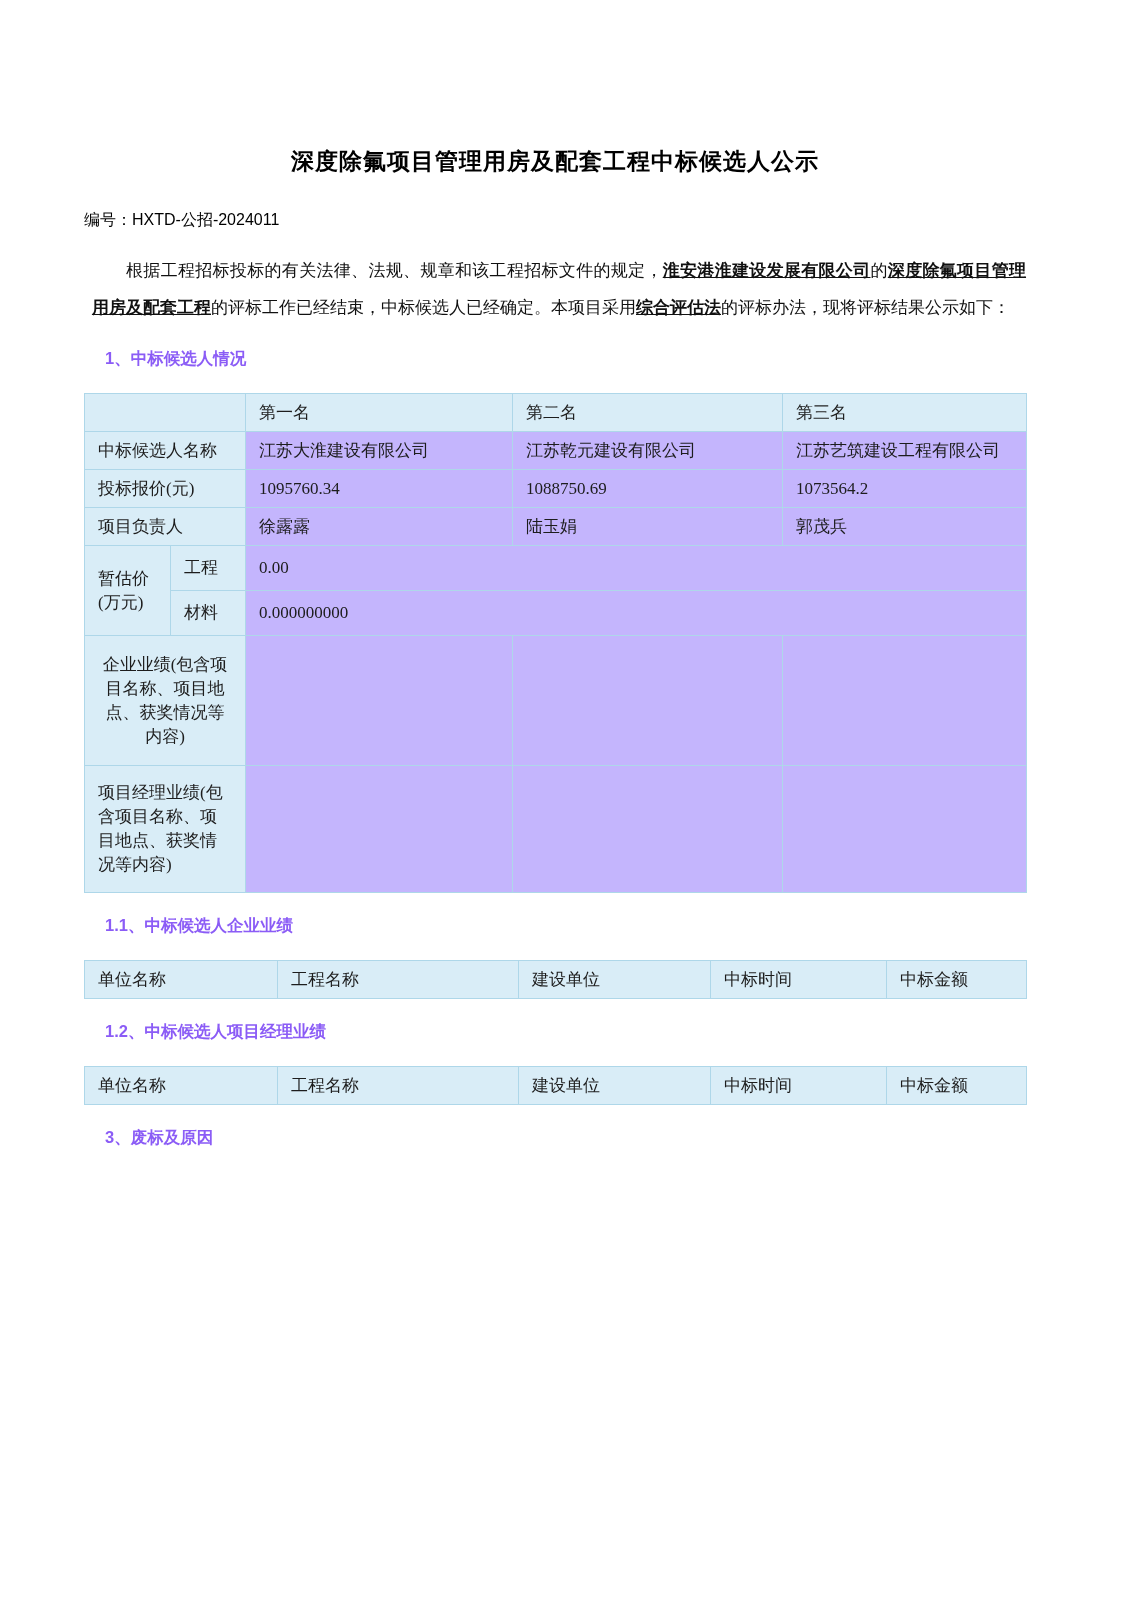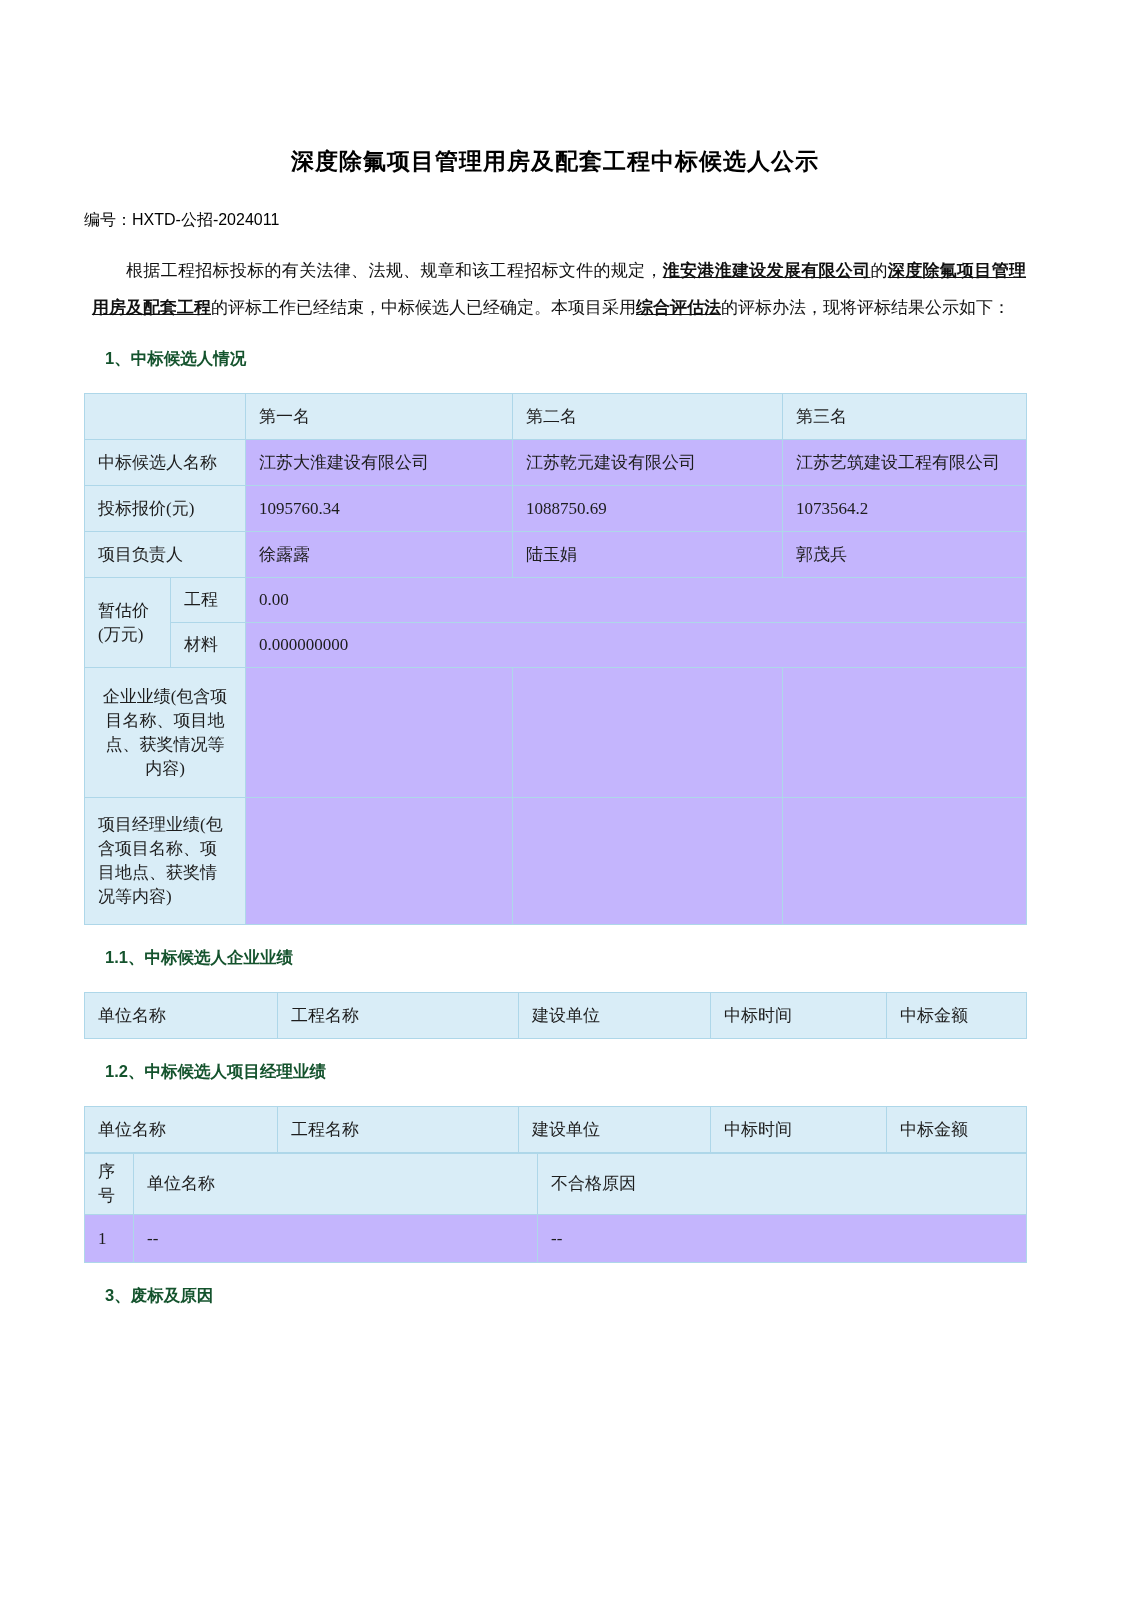--- a/index.html
+++ b/index.html
@@ -39,39 +39,39 @@
     text-align: justify;
     color: #111111;
   }
   .bu { font-weight: 700; text-decoration: underline; }
   .sec-heading {
     margin: 22px 0 23px 0;
     padding-left: 21px;
     font-family: "Liberation Sans", "DejaVu Sans", sans-serif;
     font-size: 16.5px;
     font-weight: 700;
-    color: #14532d;
+    color: #8b5cf6;
   }
   table.tbl {
     border-collapse: collapse;
     table-layout: fixed;
     width: 942px;
     font-size: 17px;
     color: #1d1d1d;
   }
   table.tbl td {
     border: 1px solid #aed7e9;
     padding: 6px 13px;
     vertical-align: middle;
     word-break: break-all;
     line-height: 24px;
     background: #c4b5fd;
   }
   table.tbl td.hd { background: #d9edf7; }
-  tr.h46 { height: 46px; }
+  tr.h46 { height: 38px; }
   tr.h45 { height: 45px; }
   tr.h44 { height: 44px; }
   tr.h48 { height: 48px; }
   tr.t130 { height: 130px; text-align: center; }
   tr.t127 { height: 127px; }
 </style>
 </head>
 <body>
 
 <div class="content">
@@ -177,35 +177,16 @@
         <td class="hd">单位名称</td>
         <td class="hd">工程名称</td>
         <td class="hd">建设单位</td>
         <td class="hd">中标时间</td>
         <td class="hd">中标金额</td>
       </tr>
     </tbody>
   </table>
 
 
-  <table class="tbl">
-    <colgroup>
-      <col style="width:49px">
-        <col style="width:404px">
-        <col style="width:489px">
-    </colgroup>
-    <tbody>
-      <tr class="h44">
-        <td class="hd">序号</td>
-        <td class="hd">单位名称</td>
-        <td class="hd">不合格原因</td>
-      </tr>
-      <tr class="h48">
-        <td>1</td>
-        <td>--</td>
-        <td>--</td>
-      </tr>
-    </tbody>
-  </table>
 
   <div class="sec-heading">3、废标及原因</div>
 
 </div>
 
 </body></html>

